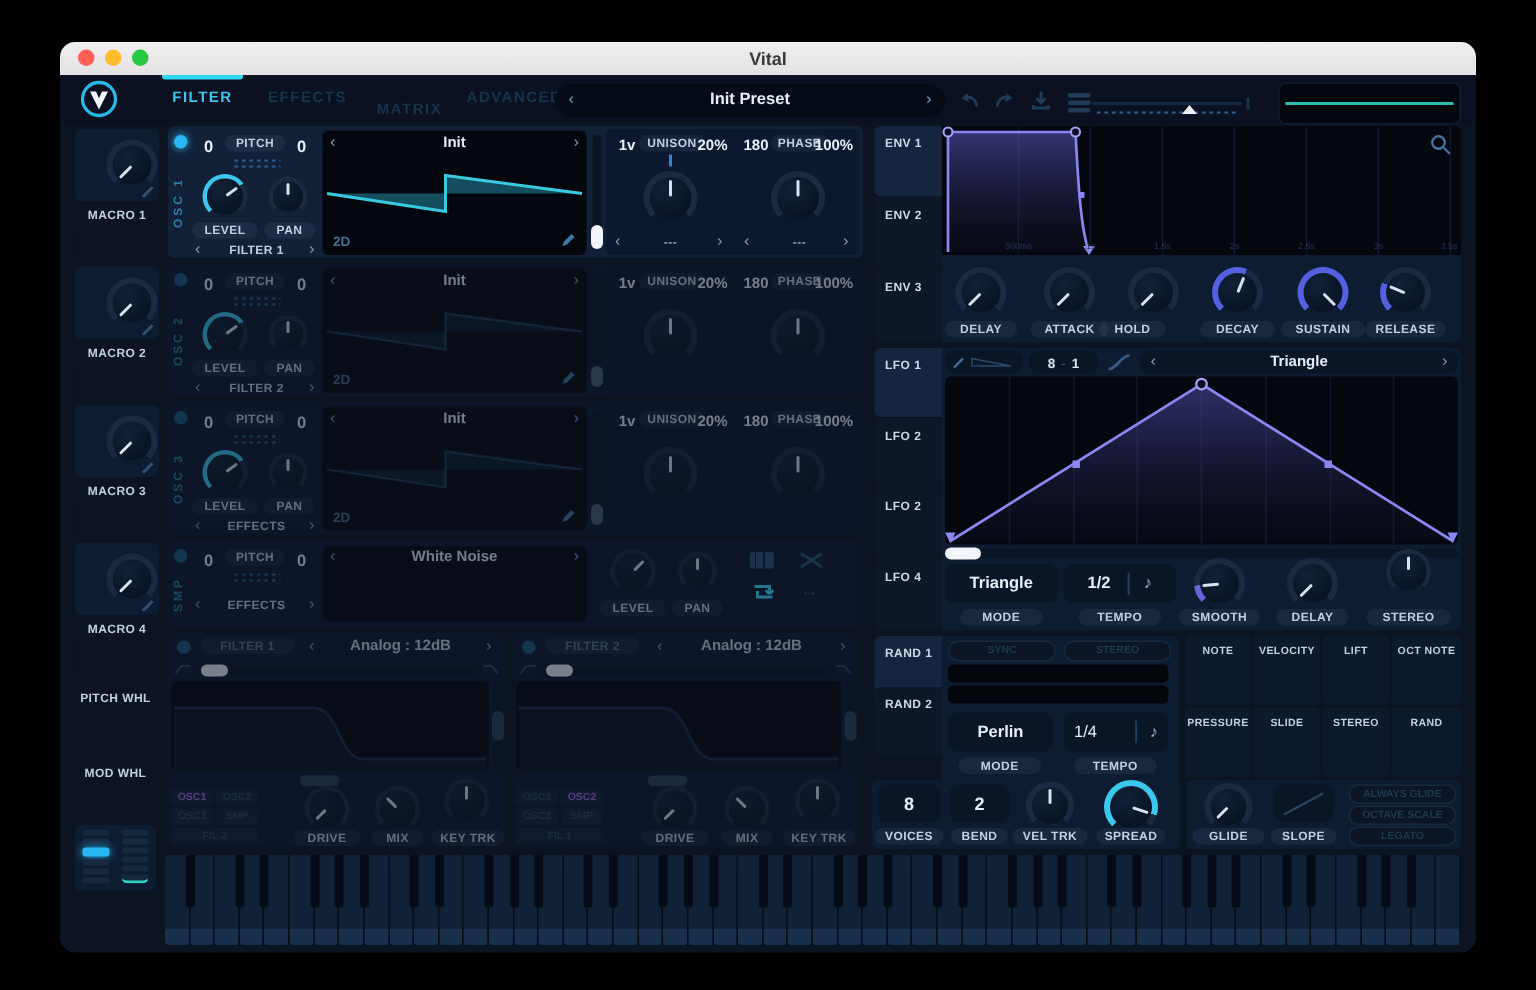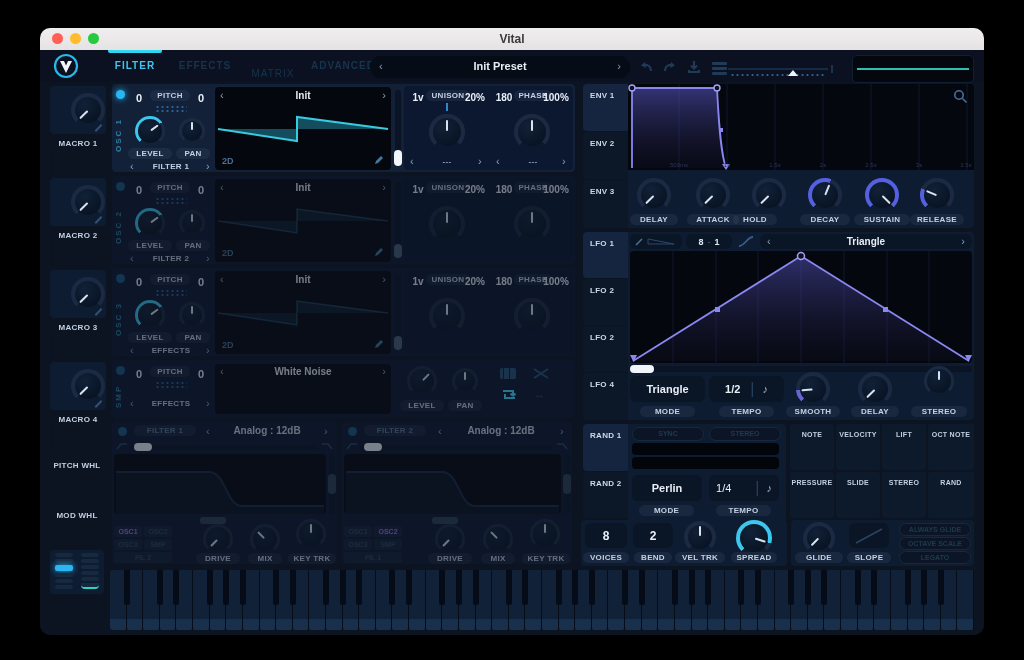--- a/index.html
+++ b/index.html
@@ -78,21 +78,21 @@
     </div>
 
     <div class="abs" style="left:62px;top:0;width:66px;height:30px;display:flex;align-items:center;justify-content:center;">
       <div class="abs" style="left:6px;right:6px;top:0;height:3px;background:#2fd8f0;border-radius:0 0 2px 2px;"></div>
       <span style="font-size:10px;font-weight:700;letter-spacing:1px;color:#3ec6f0;">FILTER</span>
     </div>
     <div class="abs" style="left:130px;top:0;width:70px;height:30px;display:flex;align-items:center;justify-content:center;">
       <span style="font-size:10px;font-weight:700;letter-spacing:1px;color:#17344f;">EFFECTS</span>
     </div>
     <div class="abs" style="left:202px;top:0;width:62px;height:30px;display:flex;align-items:center;justify-content:center;">
-      <span style="font-size:10px;font-weight:400;letter-spacing:1px;color:#17344f;margin-top:17px;">MATRIX</span>
+      <span style="font-size:10px;font-weight:700;letter-spacing:1px;color:#17344f;margin-top:17px;">MATRIX</span>
     </div>
     <div class="abs" style="left:266px;top:0;width:74px;height:30px;display:flex;align-items:center;justify-content:center;">
       <span style="font-size:10px;font-weight:700;letter-spacing:1px;color:#17344f;">ADVANCED</span>
     </div>
 
     <div class="abs" style="left:330px;top:6px;width:260px;height:22px;background:#060c16;border-radius:11px;">
       <span class="abs chev" style="left:9px;top:5px;">‹</span>
       <div class="abs" style="left:0;right:0;top:4px;text-align:center;font-size:11px;font-weight:700;color:#e8eef6;">Init Preset</div>
       <span class="abs chev" style="right:9px;top:5px;">›</span>
     </div>
@@ -693,21 +693,21 @@
             <div class="kn">
               <div class="pt" style="transform:rotate(0deg);"></div>
             </div>
           </div>
       <div class="abs lbl pill" style="left:283px;top:174px;width:56px;">STEREO</div>
     </div>
 
     <div class="abs tabcell on" style="left:543px;top:374px;width:45px;height:47px;">
       <div class="tabtxt" style="padding:7px 0 0 7px;">RAND 1</div>
     </div>
-    <div class="abs tabcell" style="left:543px;top:422px;width:45px;height:46px;">
+    <div class="abs tabcell" style="left:543px;top:408px;width:45px;height:46px;">
       <div class="tabtxt" style="padding:7px 0 0 7px;">RAND 2</div>
     </div>
     <div class="abs panel2" style="left:588px;top:374px;width:158px;height:142px;border-radius:0 4px 4px 0;">
       <div class="abs toggle" style="left:4px;top:3px;width:70px;height:12px;">SYNC</div>
       <div class="abs toggle" style="left:81px;top:3px;width:70px;height:12px;">STEREO</div>
       <div class="abs" style="left:4px;top:19px;width:147px;height:12px;background:#020509;border-radius:4px;"></div>
       <div class="abs" style="left:4px;top:33px;width:147px;height:12px;background:#020509;border-radius:4px;"></div>
       <div class="abs valbox" style="left:4px;top:51px;width:70px;height:26px;">
         <span style="font-size:11px;font-weight:700;color:#e9eff7;">Perlin</span>
       </div>

